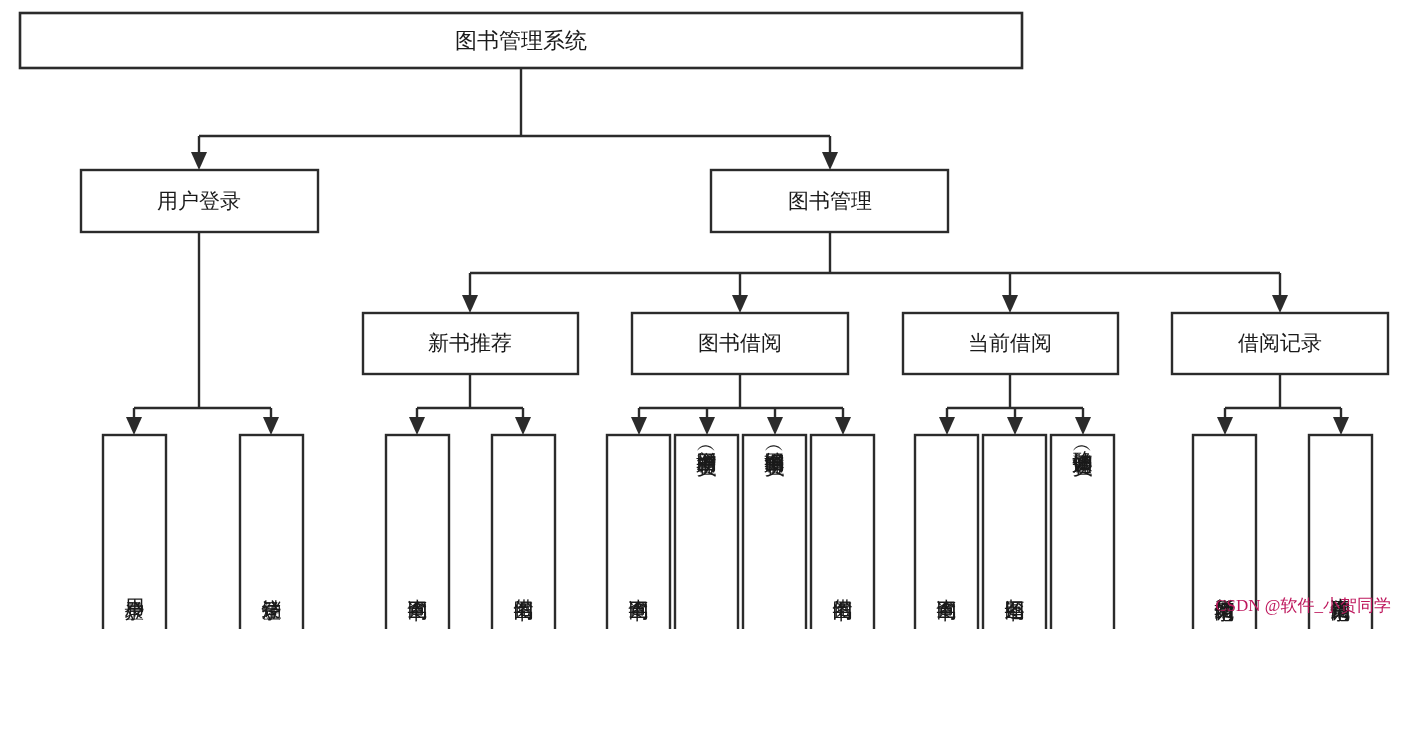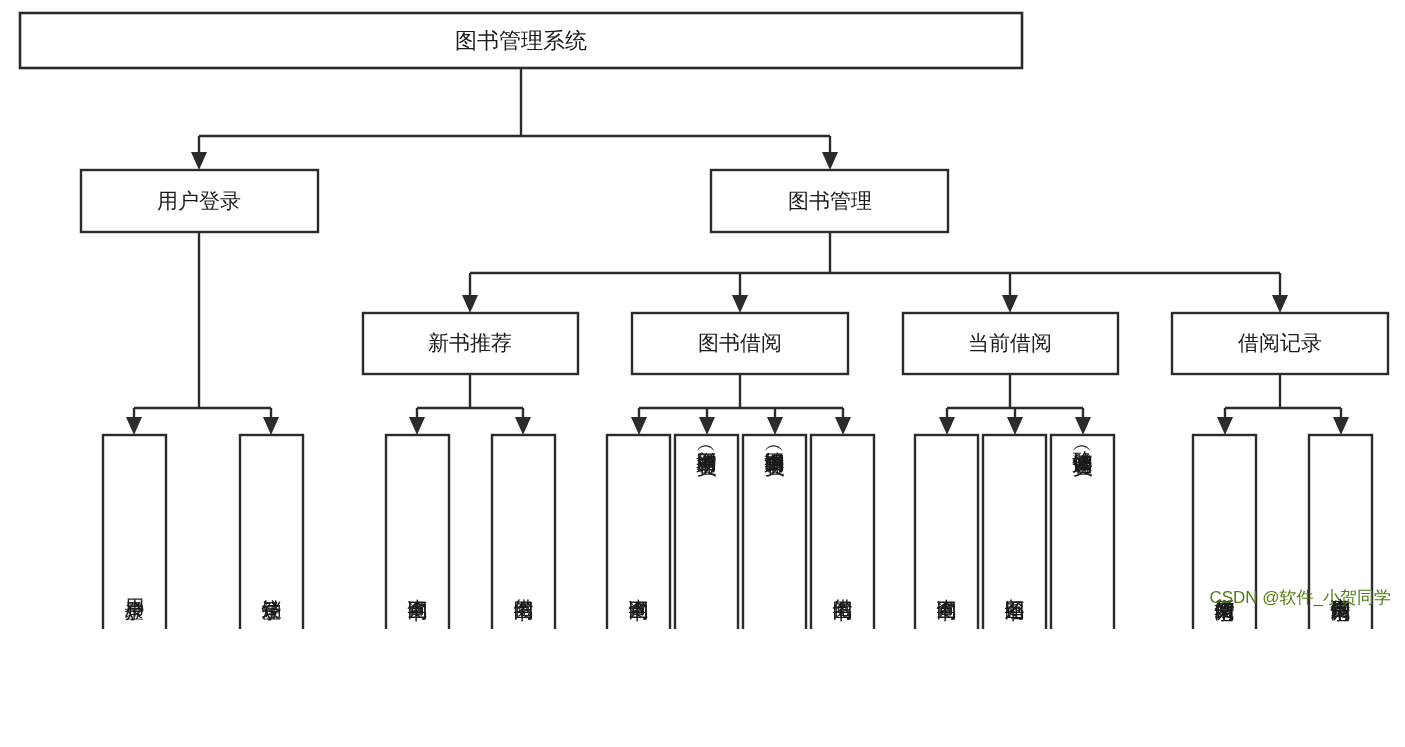--- a/index.html
+++ b/index.html
@@ -67,24 +67,24 @@
     font-size: 20px;
     line-height: 1.06;
     color: #1a1a1a;
     letter-spacing: 1px;
     white-space: nowrap;
     text-align: center;
   }
   .watermark {
     position: absolute;
     right: 14px;
-    bottom: 20px;
-    font-family: Liberation Sans, sans-serif;
+    bottom: 12px;
+    font-family: Liberation Serif, serif;
     font-size: 17px;
-    color: #4d7c0f;
+    color: #be185d;
     white-space: nowrap;
     pointer-events: none;
   }
 </style>
 </head>
 <body>
 
 <div id="diagram-root">
 
   <svg id="flowchart" viewBox="0 0 1405 747" xmlns="http://www.w3.org/2000/svg">

